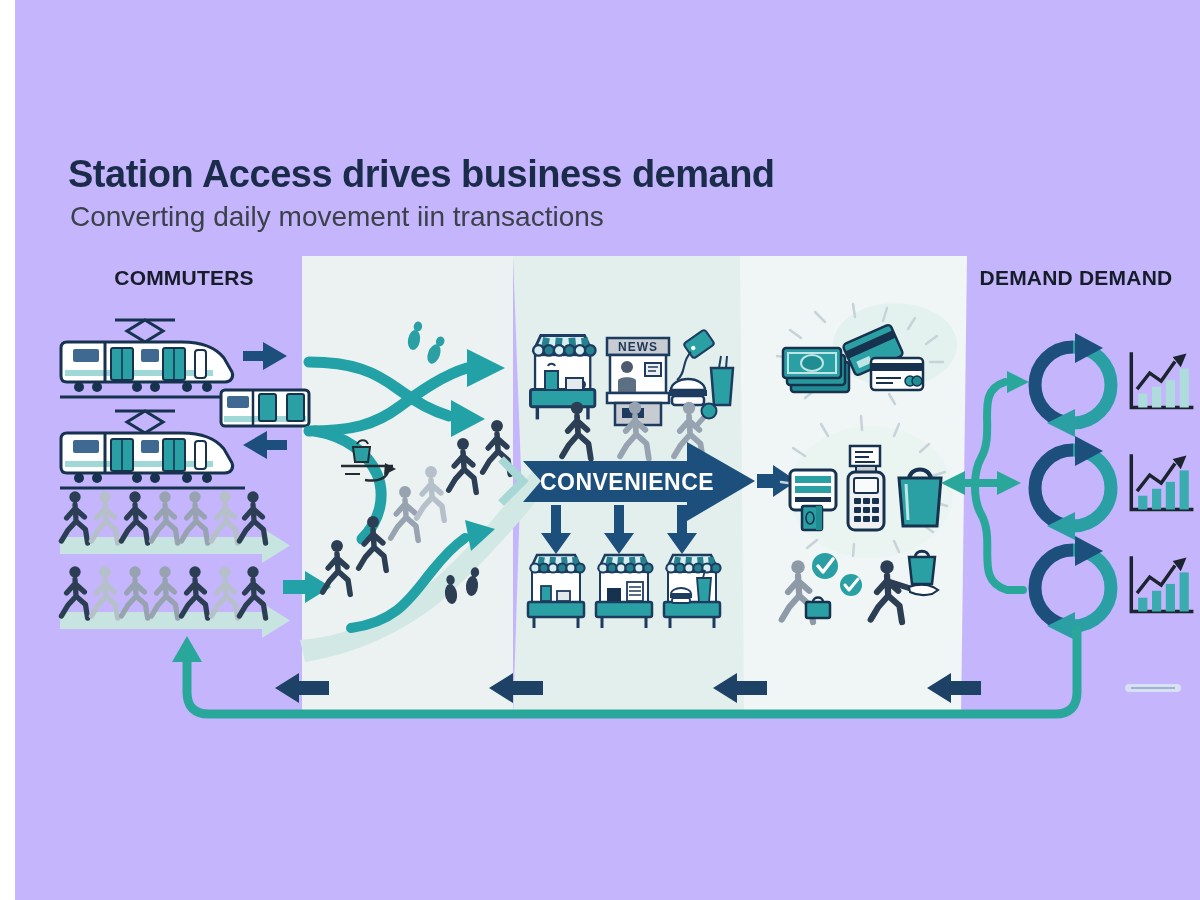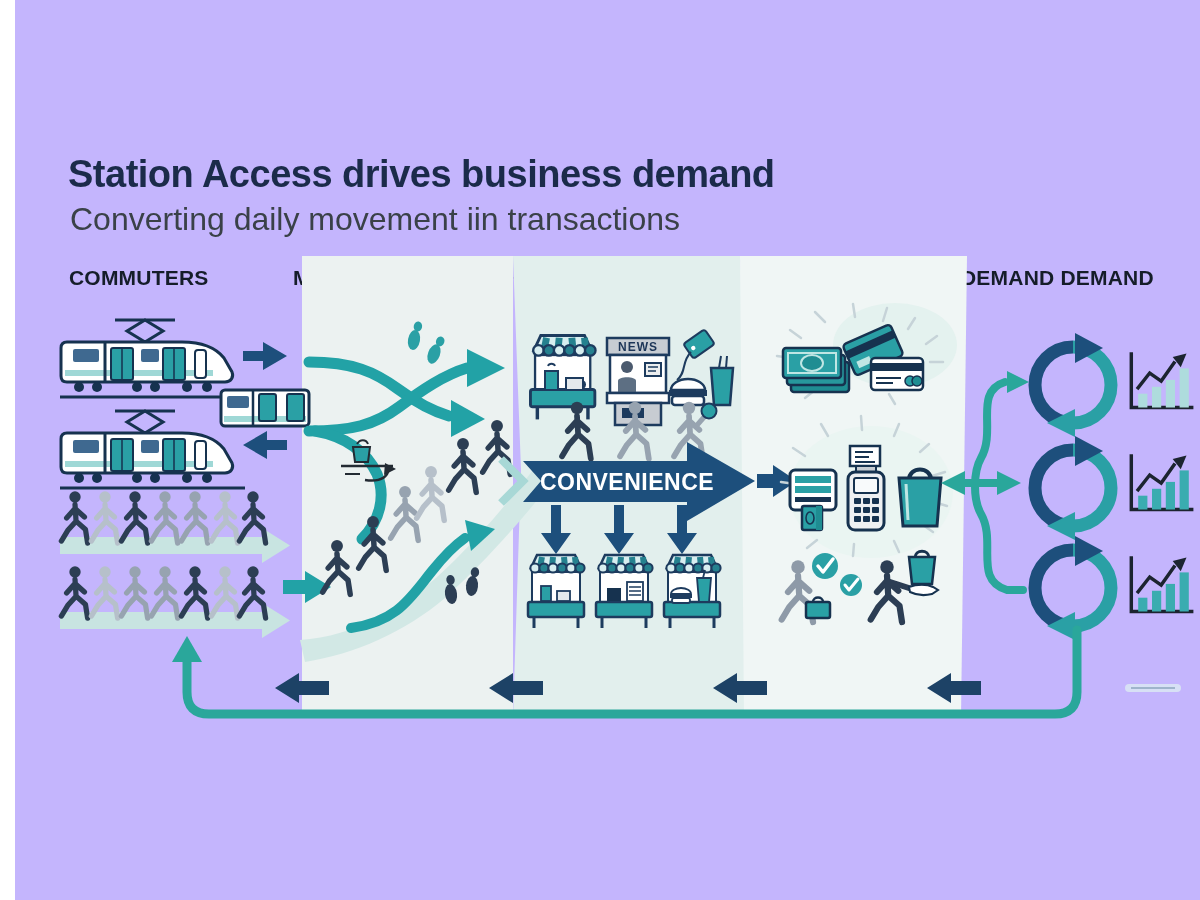--- a/index.html
+++ b/index.html
@@ -1,21 +1,21 @@
 <!DOCTYPE html>
 <html><head>
 <meta charset="utf-8">
 <style>
   html,body{margin:0;padding:0;background:#fff;}
   .canvas{position:relative;width:1200px;height:900px;background:#c4b5fd;overflow:hidden;
           font-family:"Liberation Sans",sans-serif;margin-left:15px;}
   .title{position:absolute;left:53px;top:153px;font-size:38px;font-weight:bold;
          color:#1b2b4a;letter-spacing:-0.5px;}
-  .subtitle{position:absolute;left:55px;top:201px;font-size:32px;color:#3a4148;}
-  .hdr{position:absolute;top:266px;width:230px;text-align:left;font-size:21px;
+  .subtitle{position:absolute;left:55px;top:201px;font-size:28px;color:#3a4148;}
+  .hdr{position:absolute;top:266px;width:230px;text-align:center;font-size:21px;
        font-weight:bold;color:#151d29;letter-spacing:0.2px;}
   svg{position:absolute;left:0;top:0;}
 </style>
 </head>
 <body>
 
 <div class="canvas">
 
   <div class="title">Station Access drives business demand</div>
   <div class="subtitle">Converting daily movement iin transactions</div>

